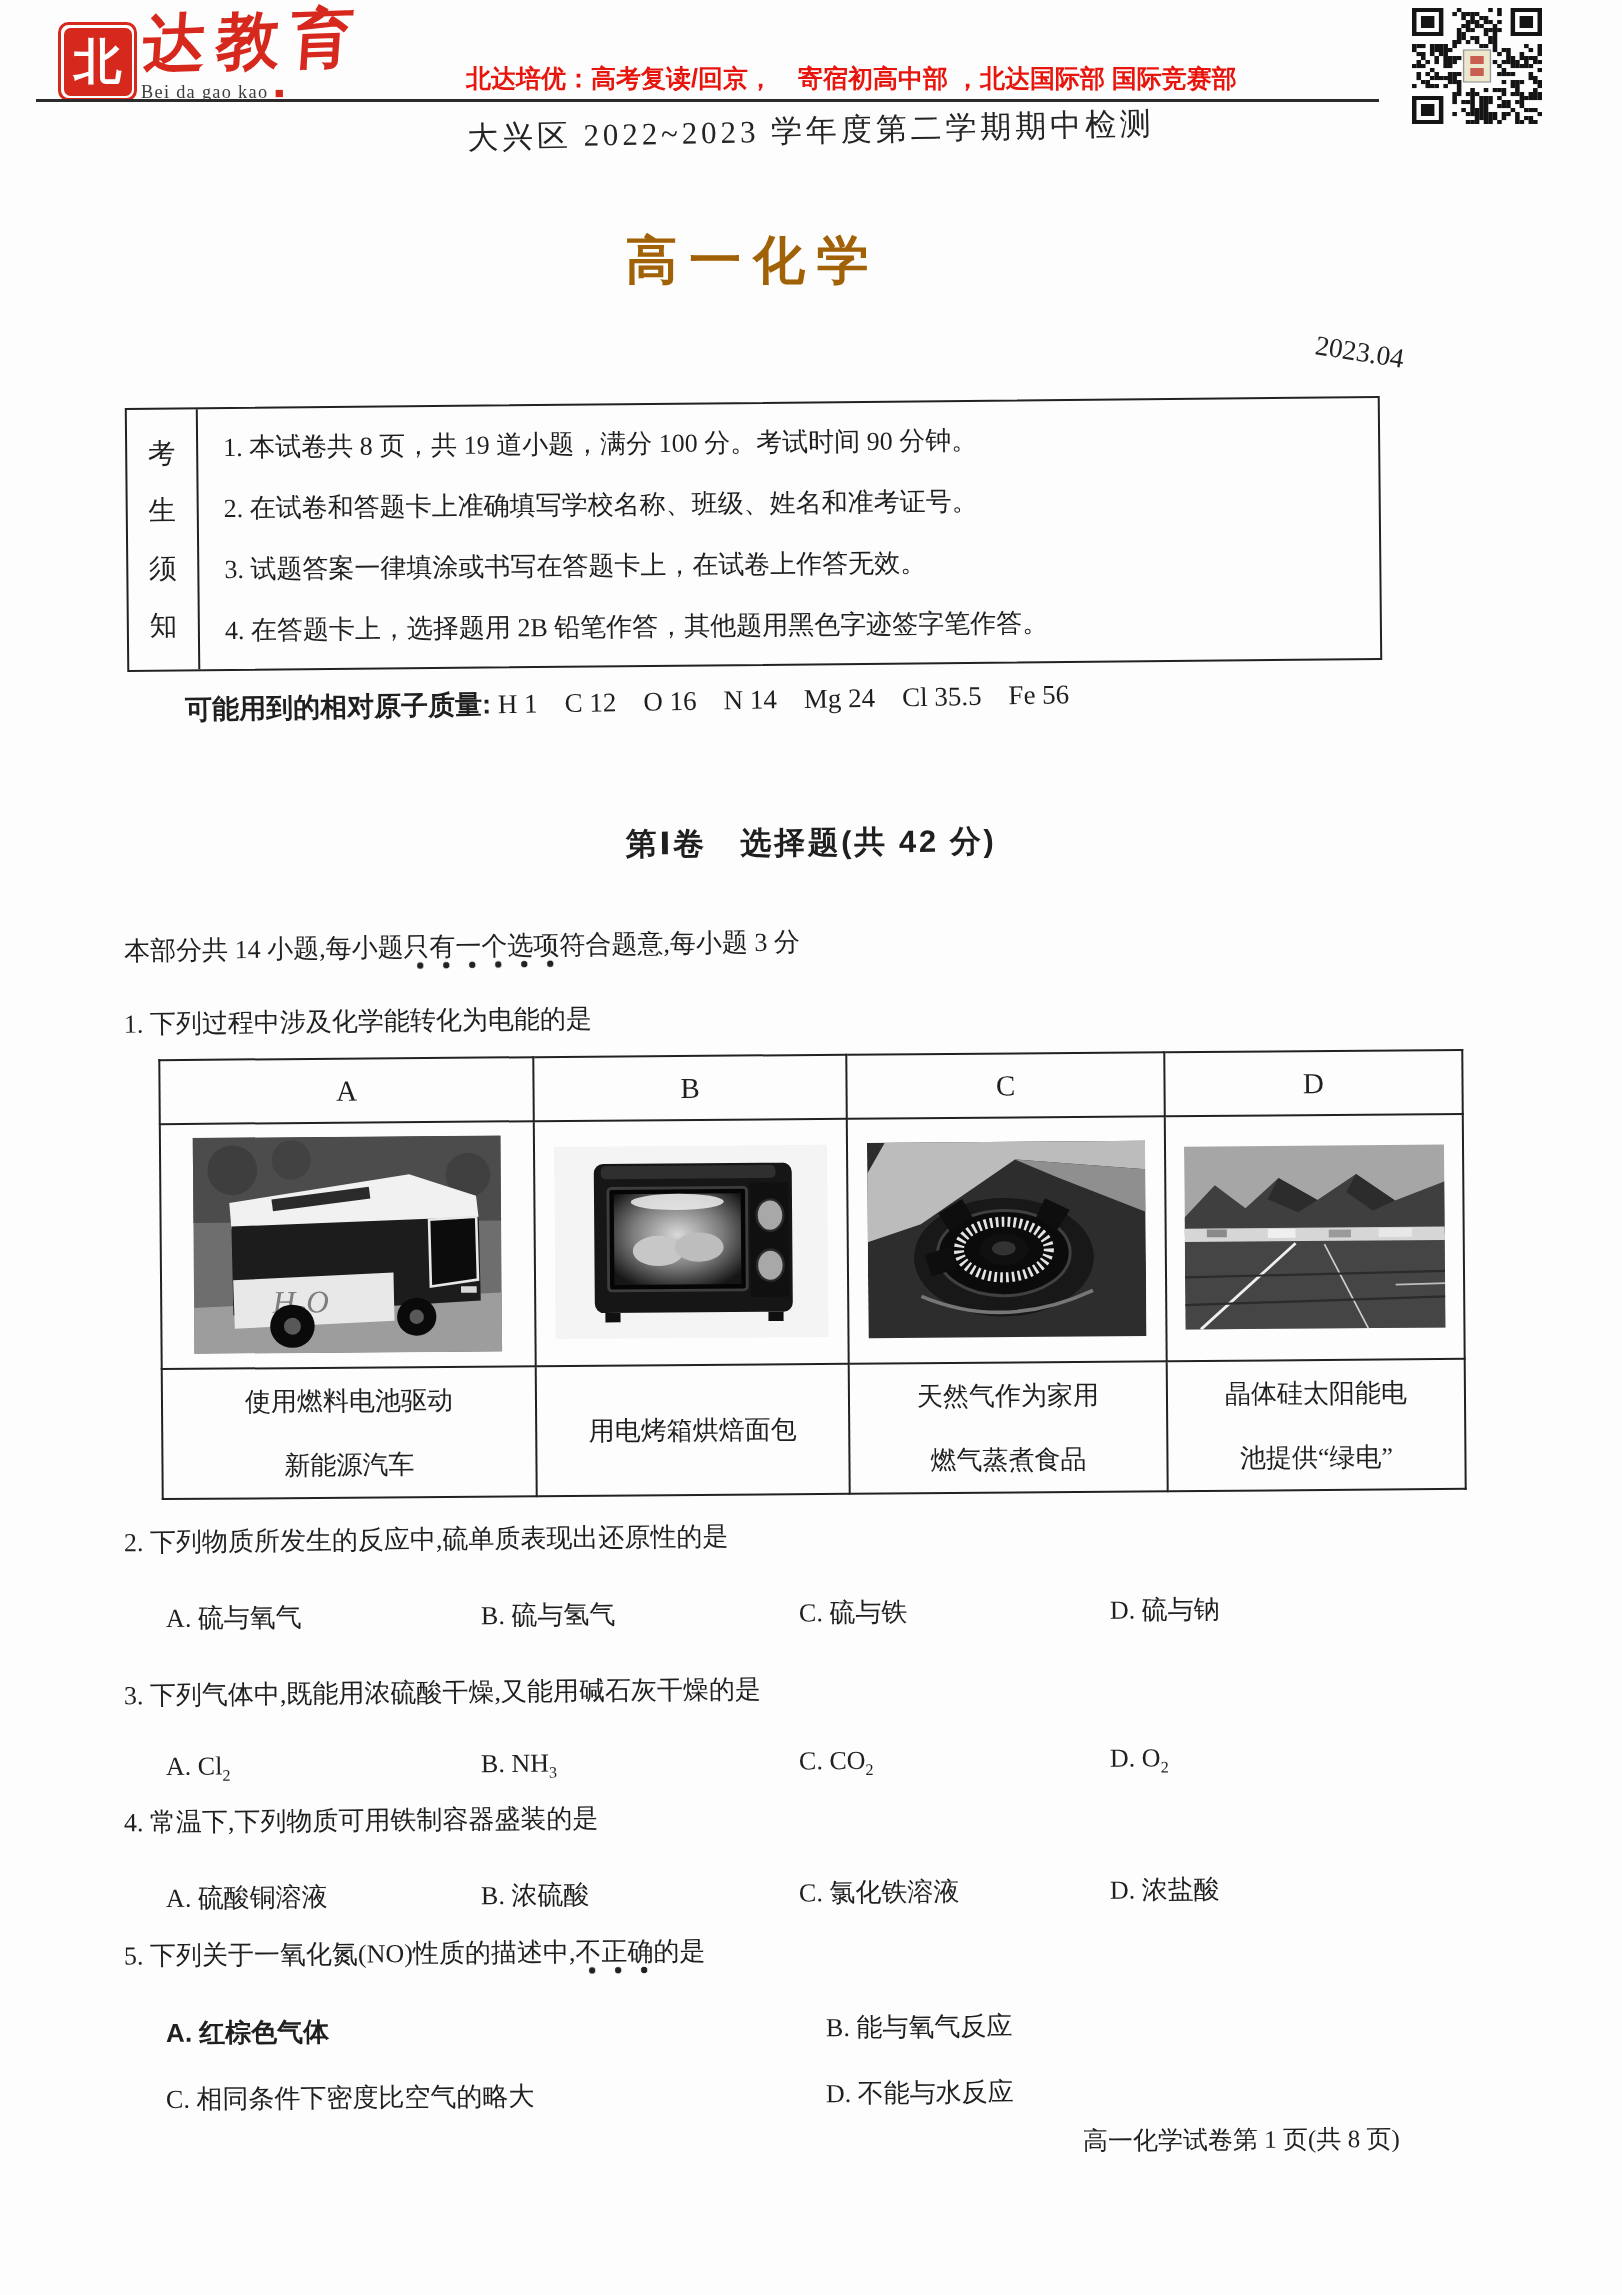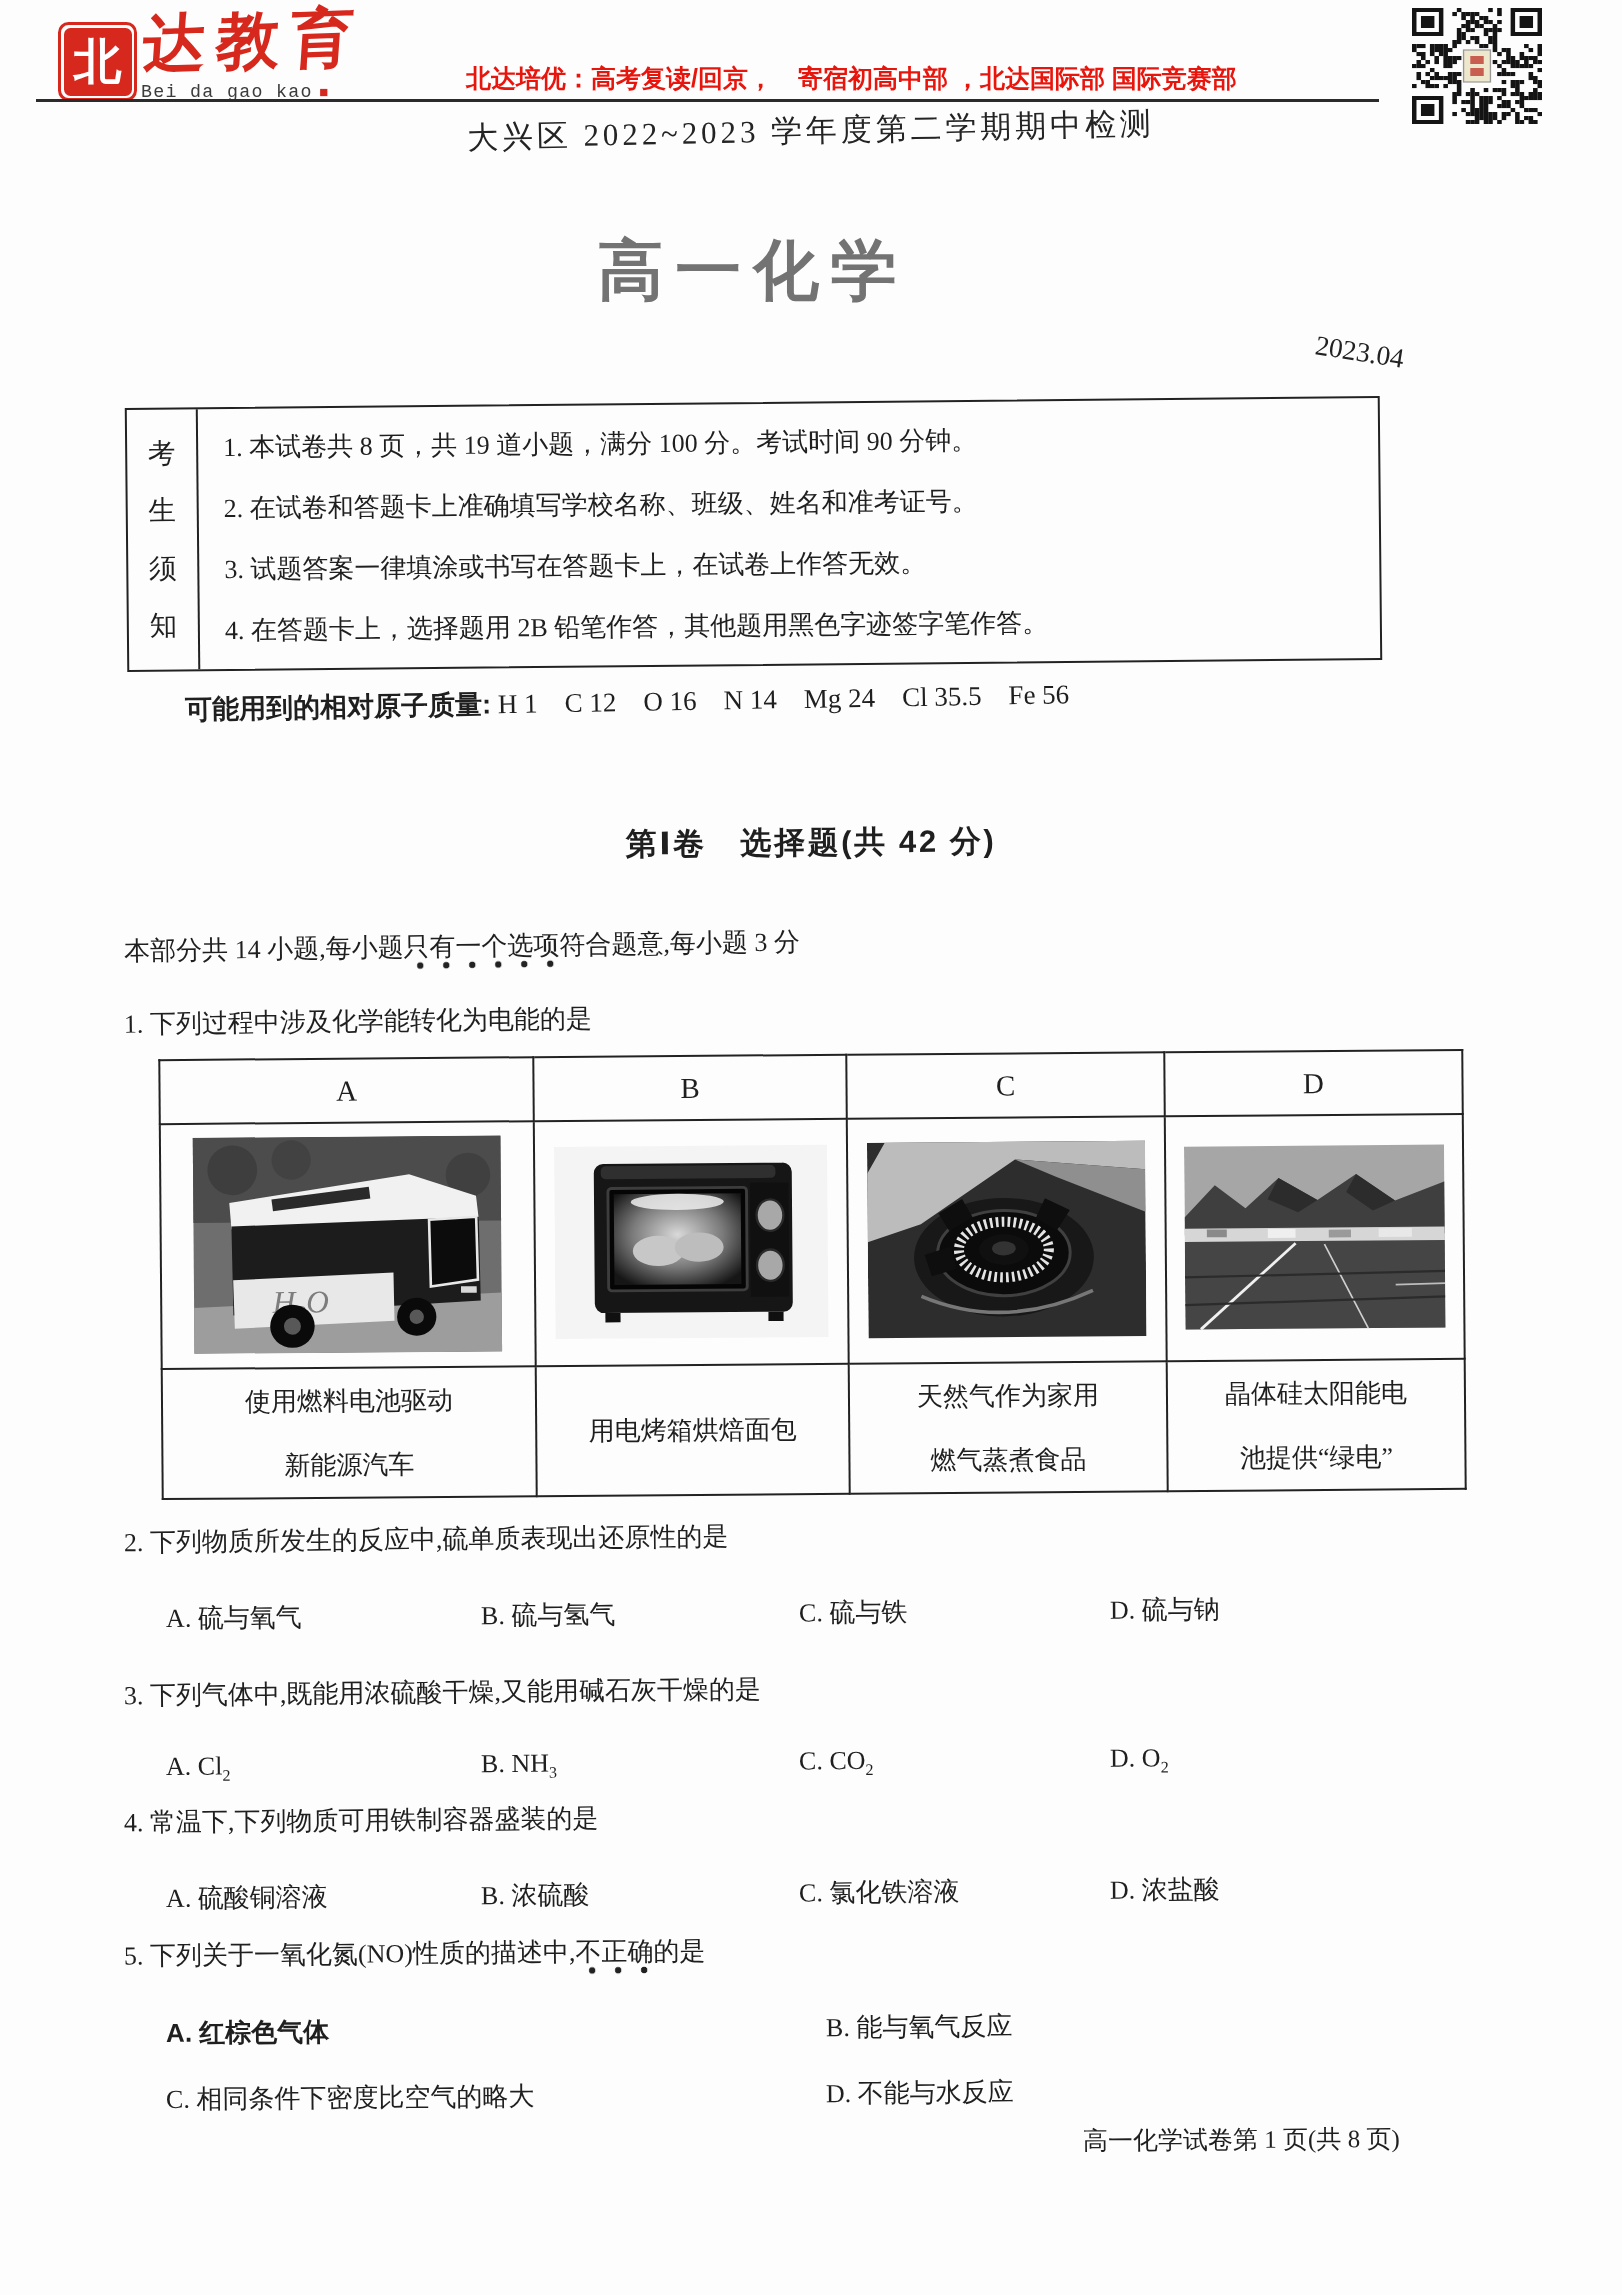--- a/index.html
+++ b/index.html
@@ -7,32 +7,32 @@
         font-family:"Liberation Serif","DejaVu Serif",serif;color:#1f1f1f;}
 
   
   .seal{position:absolute;left:58px;top:22px;width:68px;height:68px;
         border:3.9px solid #d7281e;border-radius:10.5px;padding:2.6px;box-sizing:content-box;}
   .seal-inner{width:100%;height:100%;background:#d7281e;border-radius:6.5px;
         display:flex;align-items:center;justify-content:center;}
   .seal-inner span{color:#fff;font-size:48px;font-weight:bold;line-height:1;}
   .brand-script{position:absolute;left:143px;top:6.5px;font-size:63px;line-height:1.1;
         color:#d7281e;font-weight:bold;letter-spacing:10.5px;transform:skewX(-6deg) rotate(-2deg);}
-  .romanized{position:absolute;left:141px;top:82px;font-size:18.3px;color:#3c3c3c;letter-spacing:1.3px;font-family:Liberation Mono, monospace;}
+  .romanized{position:absolute;left:141px;top:82px;font-size:18.3px;color:#3c3c3c;letter-spacing:1.3px;}
   .romanized .marker{color:#d7281e;font-size:15px;margin-left:6.5px;}
   .tagline{position:absolute;left:466px;top:62px;font-size:25px;font-weight:bold;color:#e8150d;
         font-family:"Liberation Sans","DejaVu Sans",sans-serif;white-space:nowrap;}
   .header-rule{position:absolute;left:36px;top:99px;width:1343px;height:3.3px;background:#2b2b2b;}
   .qr{position:absolute;left:1412px;top:7.9px;width:130px;height:116px;}
 
   
   .title-line{position:absolute;left:0;top:110px;width:1622px;text-align:center;
         font-size:31px;letter-spacing:3.9px;color:#242424;transform:rotate(-1.2deg);}
   .subject{position:absolute;left:0;top:226px;width:1506px;text-align:center;
-        font-size:66px;font-weight:bold;letter-spacing:11.8px;color:#737373;
+        font-size:52px;font-weight:bold;letter-spacing:11.8px;color:#a16207;
         font-family:"Liberation Sans","DejaVu Sans",sans-serif;}
   .date{position:absolute;left:1315px;top:336px;font-size:27.5px;transform:rotate(9deg);color:#222;}
 
   
   .notice{position:absolute;left:126px;top:402px;width:1251px;height:260px;
         border:2.6px solid #222;display:flex;transform:rotate(-0.55deg);background:#fdfdfd;}
   .notice-side{width:69px;border-right:2px solid #222;display:flex;flex-direction:column;
         align-items:center;justify-content:space-around;padding:15.7px 0;font-size:27.5px;}
   .notice-body{flex:1;display:flex;flex-direction:column;justify-content:space-around;
         padding:7.9px 6.5px 7.9px 25px;font-size:26px;}

